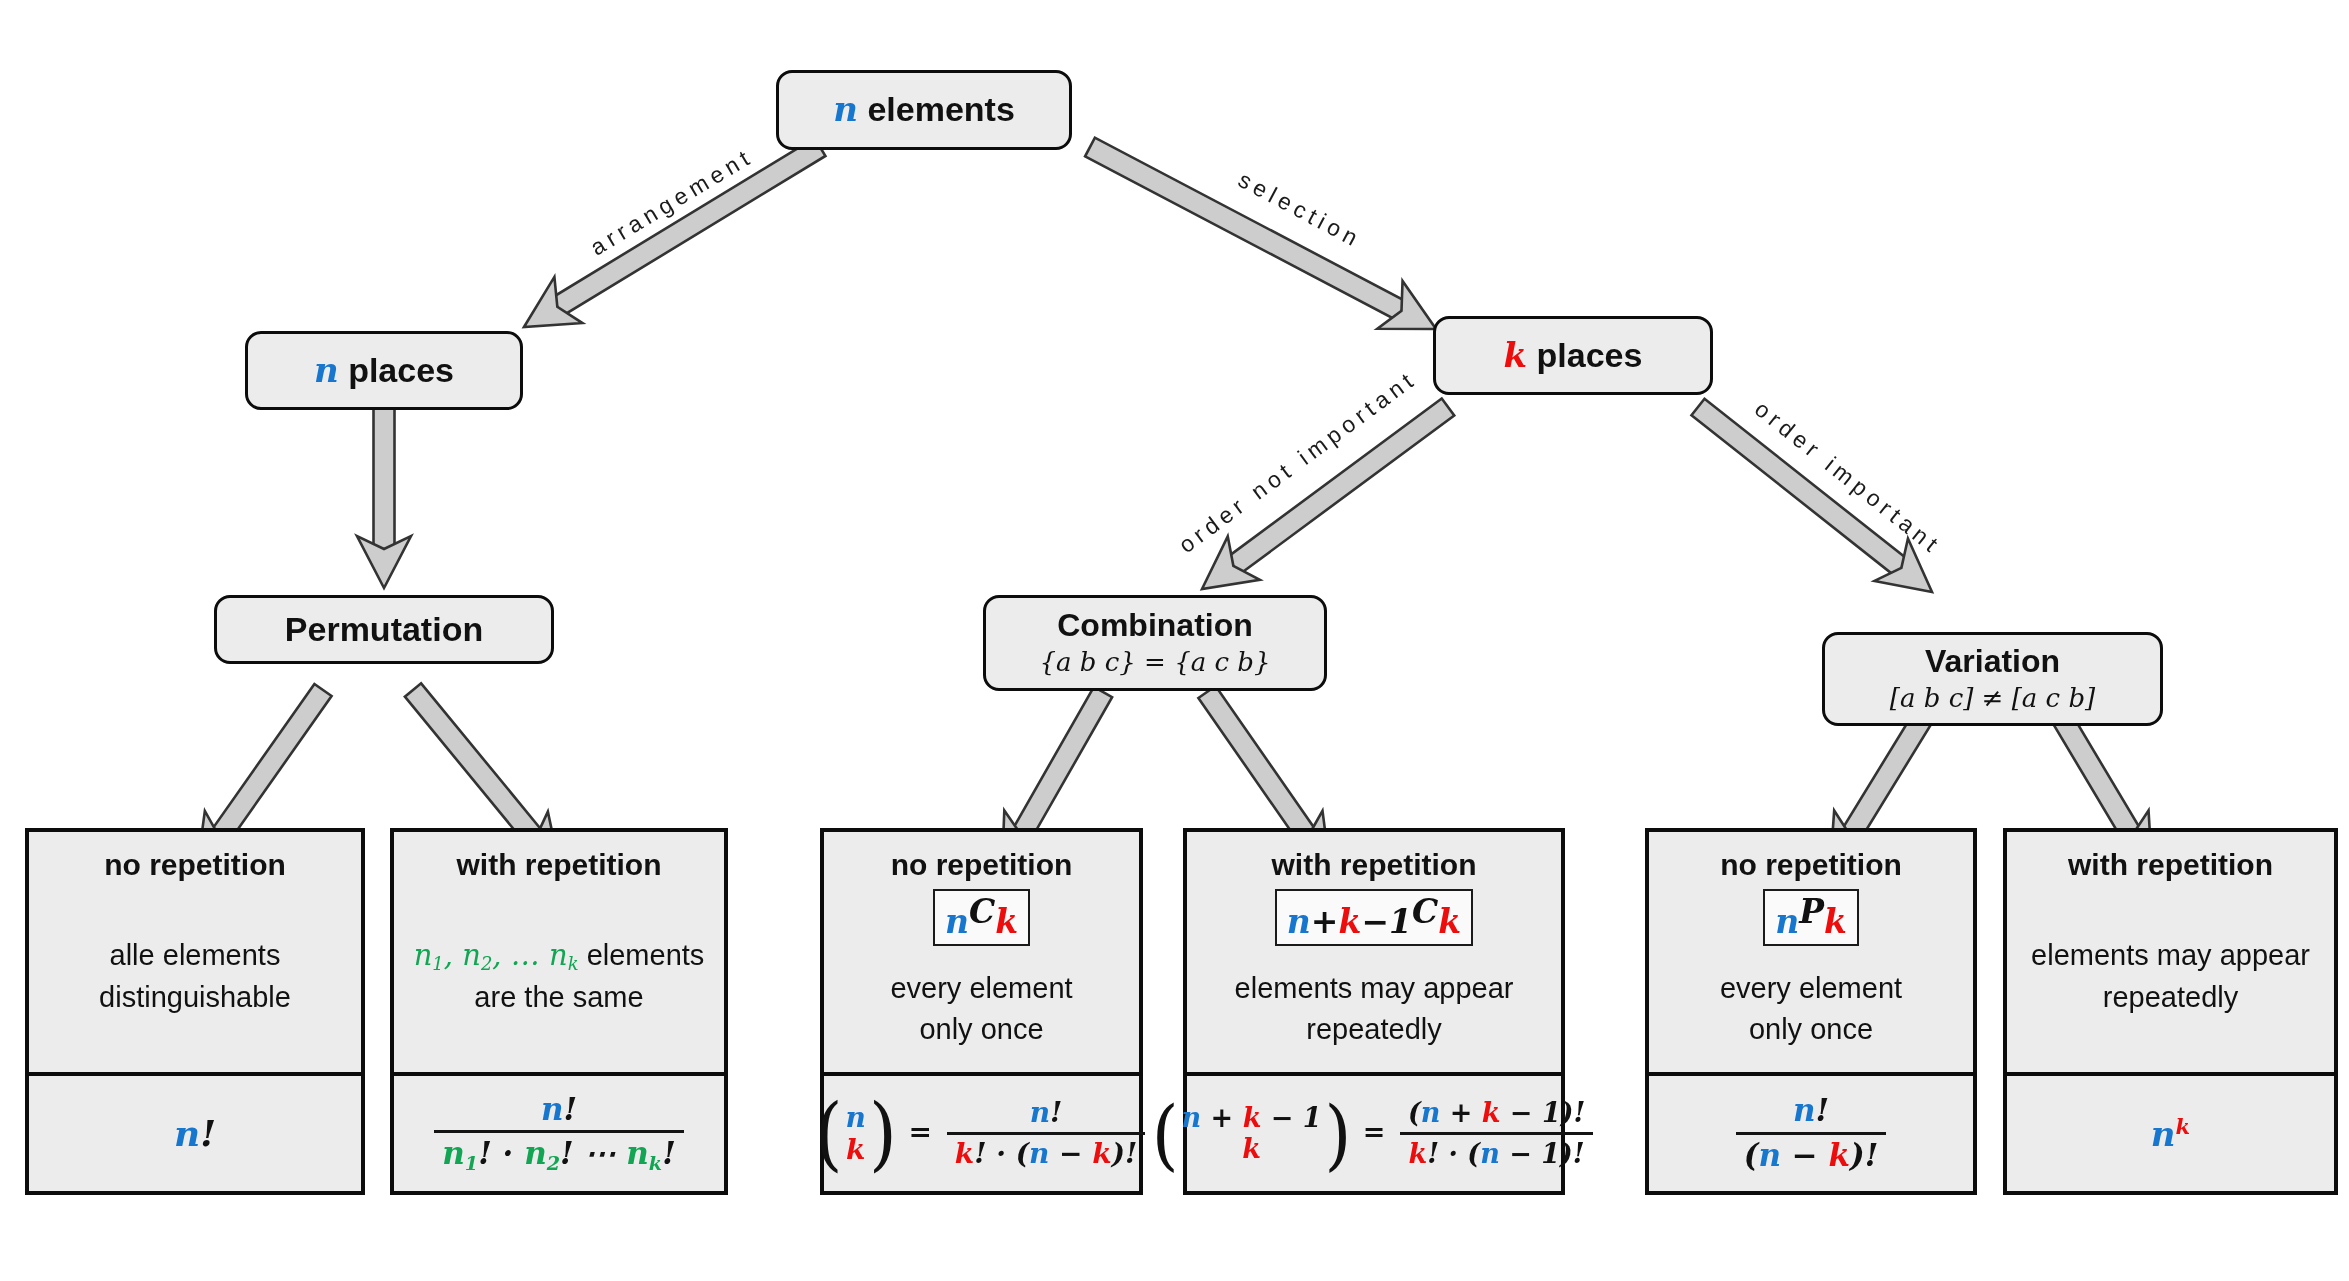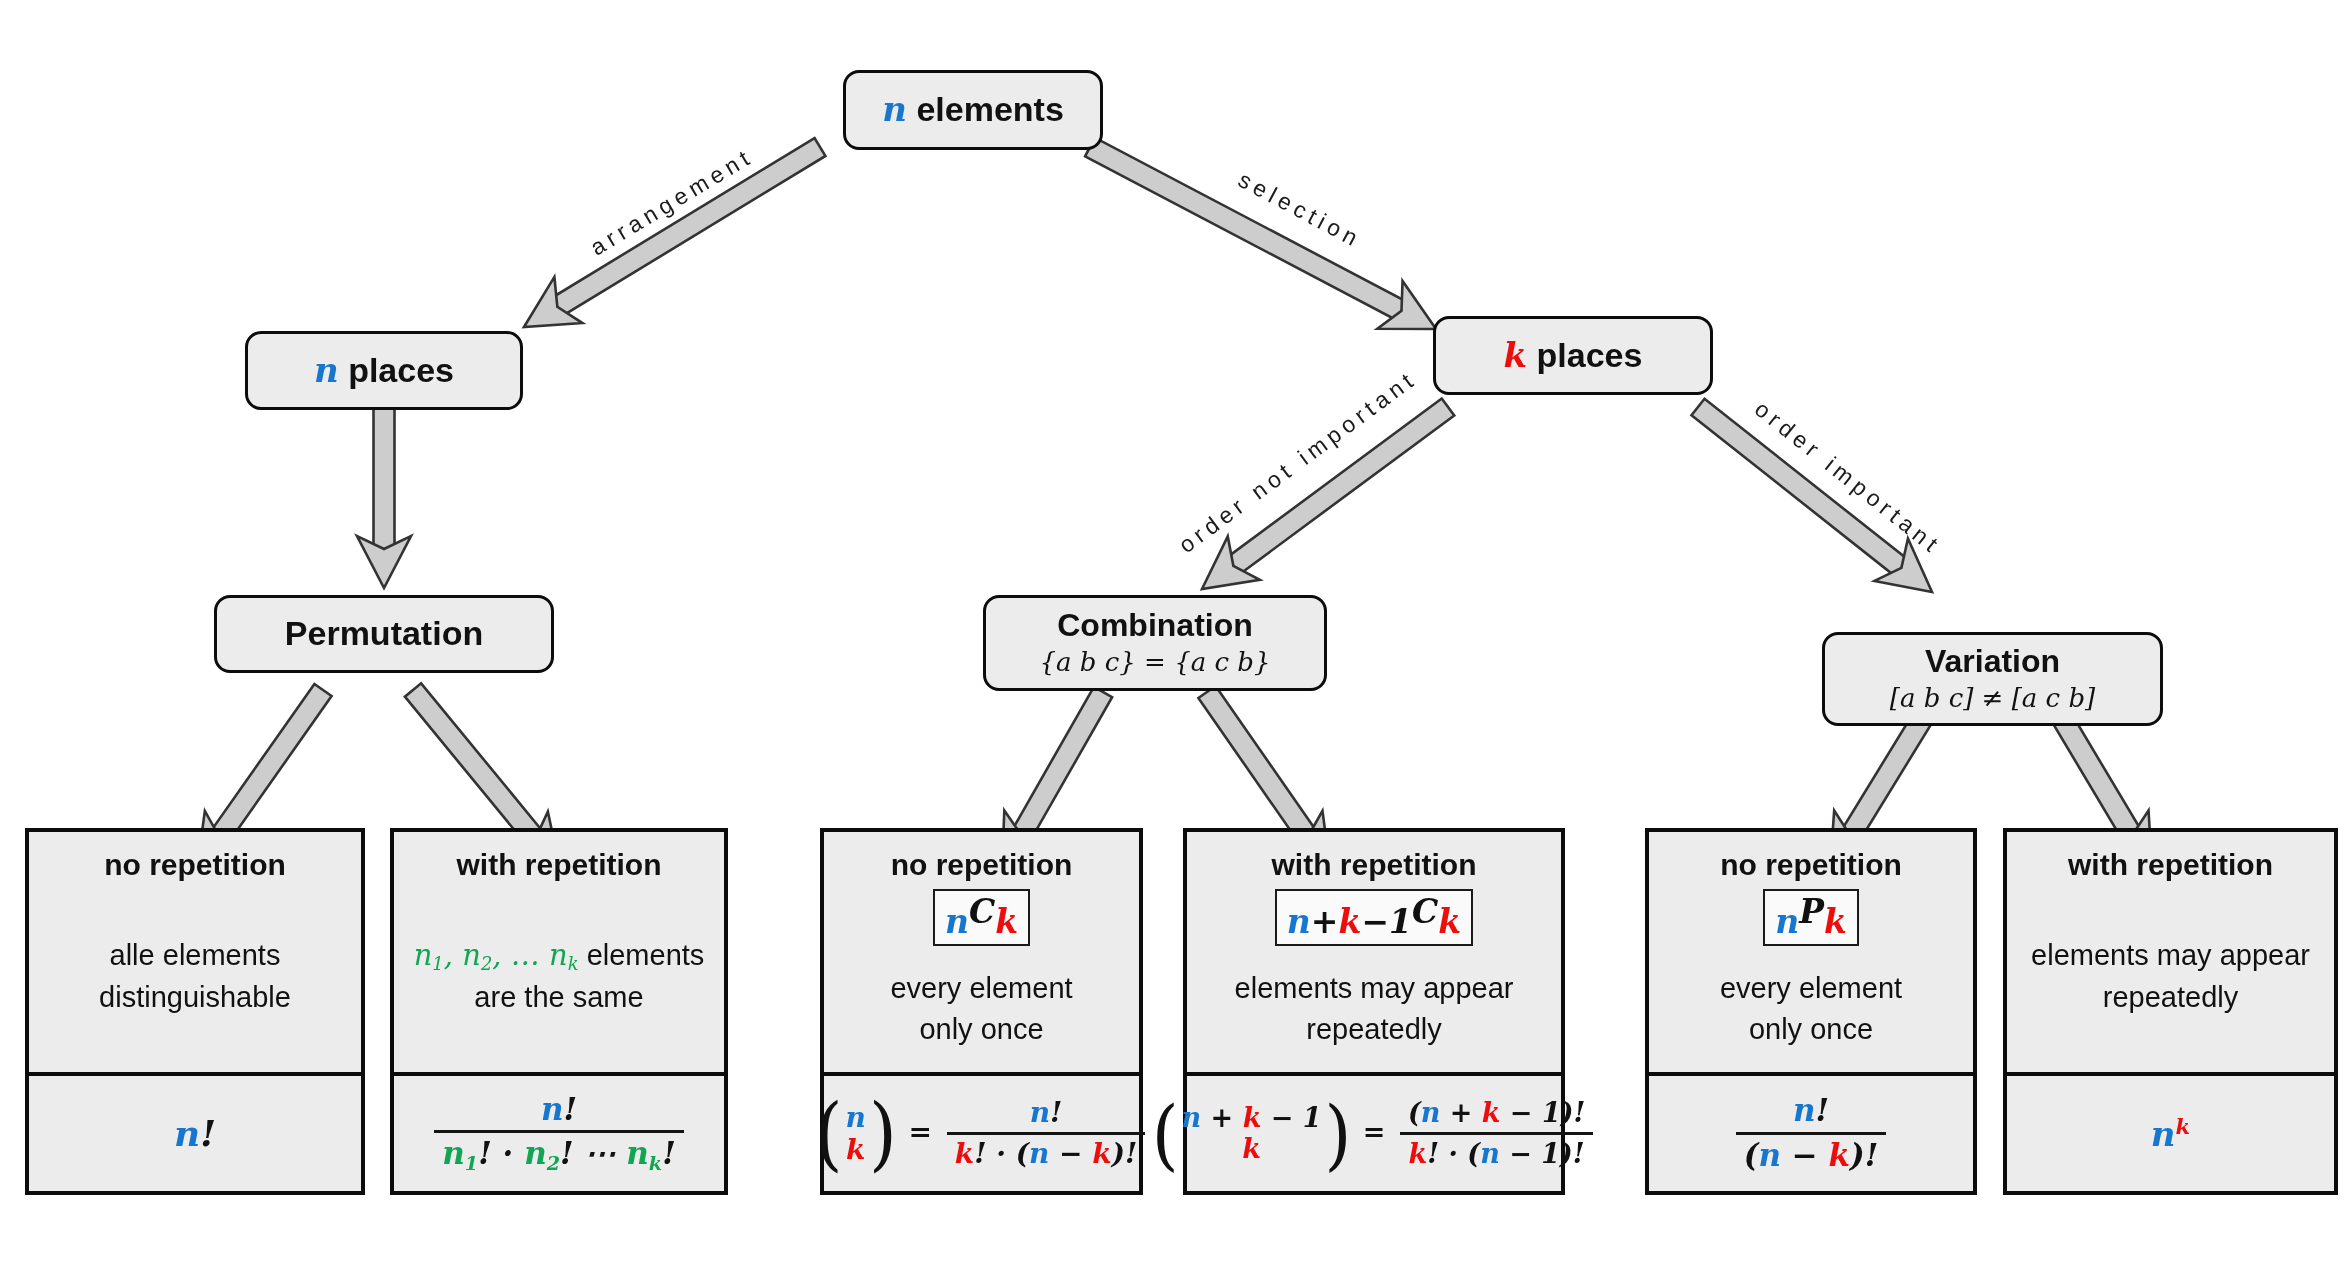--- a/index.html
+++ b/index.html
@@ -84,30 +84,30 @@
     <polygon points="1830,869 1834.1841297588207,810.5577801742495 1850.397632574251,835.759413582702 1880.2095571058485,838.8006560462893"></polygon>
     <polygon points="2037.9827906730466,698.3795851098301 2123.0014745508206,840.8870933240034 2141.0358932047275,830.1279231043432 2056.0172093269534,687.6204148901699"></polygon>
     <polygon points="2152,869 2102.1711354724853,838.1765631394134 2132.018683877774,835.5075082141733 2148.545354868245,810.5101254317157"></polygon>
   </svg>
 
 <div class="edge-label" style="left:672px;top:202px;transform:translate(-50%,-50%) rotate(-31deg);">arrangement</div>
 <div class="edge-label" style="left:1300px;top:210px;transform:translate(-50%,-50%) rotate(28deg);">selection</div>
 <div class="edge-label" style="left:1298px;top:462px;transform:translate(-50%,-50%) rotate(-36.5deg);">order not important</div>
 <div class="edge-label" style="left:1848px;top:478px;transform:translate(-50%,-50%) rotate(38.5deg);">order important</div>
 
-<div class="node" style="left:843px;top:70px;width:260px;height:80px;">
+<div class="node" style="left:776px;top:70px;width:296px;height:80px;">
   <div class="node-title"><span class="tk math c-b">n</span><span class="tk sans"> elements</span></div>
 </div>
 <div class="node" style="left:245px;top:331px;width:278px;height:79px;">
   <div class="node-title"><span class="tk math c-b">n</span><span class="tk sans"> places</span></div>
 </div>
 <div class="node" style="left:1433px;top:316px;width:280px;height:79px;">
   <div class="node-title"><span class="tk math c-r">k</span><span class="tk sans"> places</span></div>
 </div>
-<div class="node" style="left:214px;top:595px;width:340px;height:78px;">
+<div class="node" style="left:214px;top:595px;width:340px;height:69px;">
   <div class="node-title"><span class="tk sans">Permutation</span></div>
 </div>
 <div class="node" style="left:983px;top:595px;width:344px;height:96px;">
   <div class="node-title small"><span class="tk sans">Combination</span></div>
   <div class="node-subtitle math"><span class="tk math normal">{a b c} = {a c b}</span></div>
 </div>
 <div class="node" style="left:1822px;top:632px;width:341px;height:94px;">
   <div class="node-title small"><span class="tk sans">Variation</span></div>
   <div class="node-subtitle math"><span class="tk math normal">[a b c] ≠ [a c b]</span></div>
 </div>

